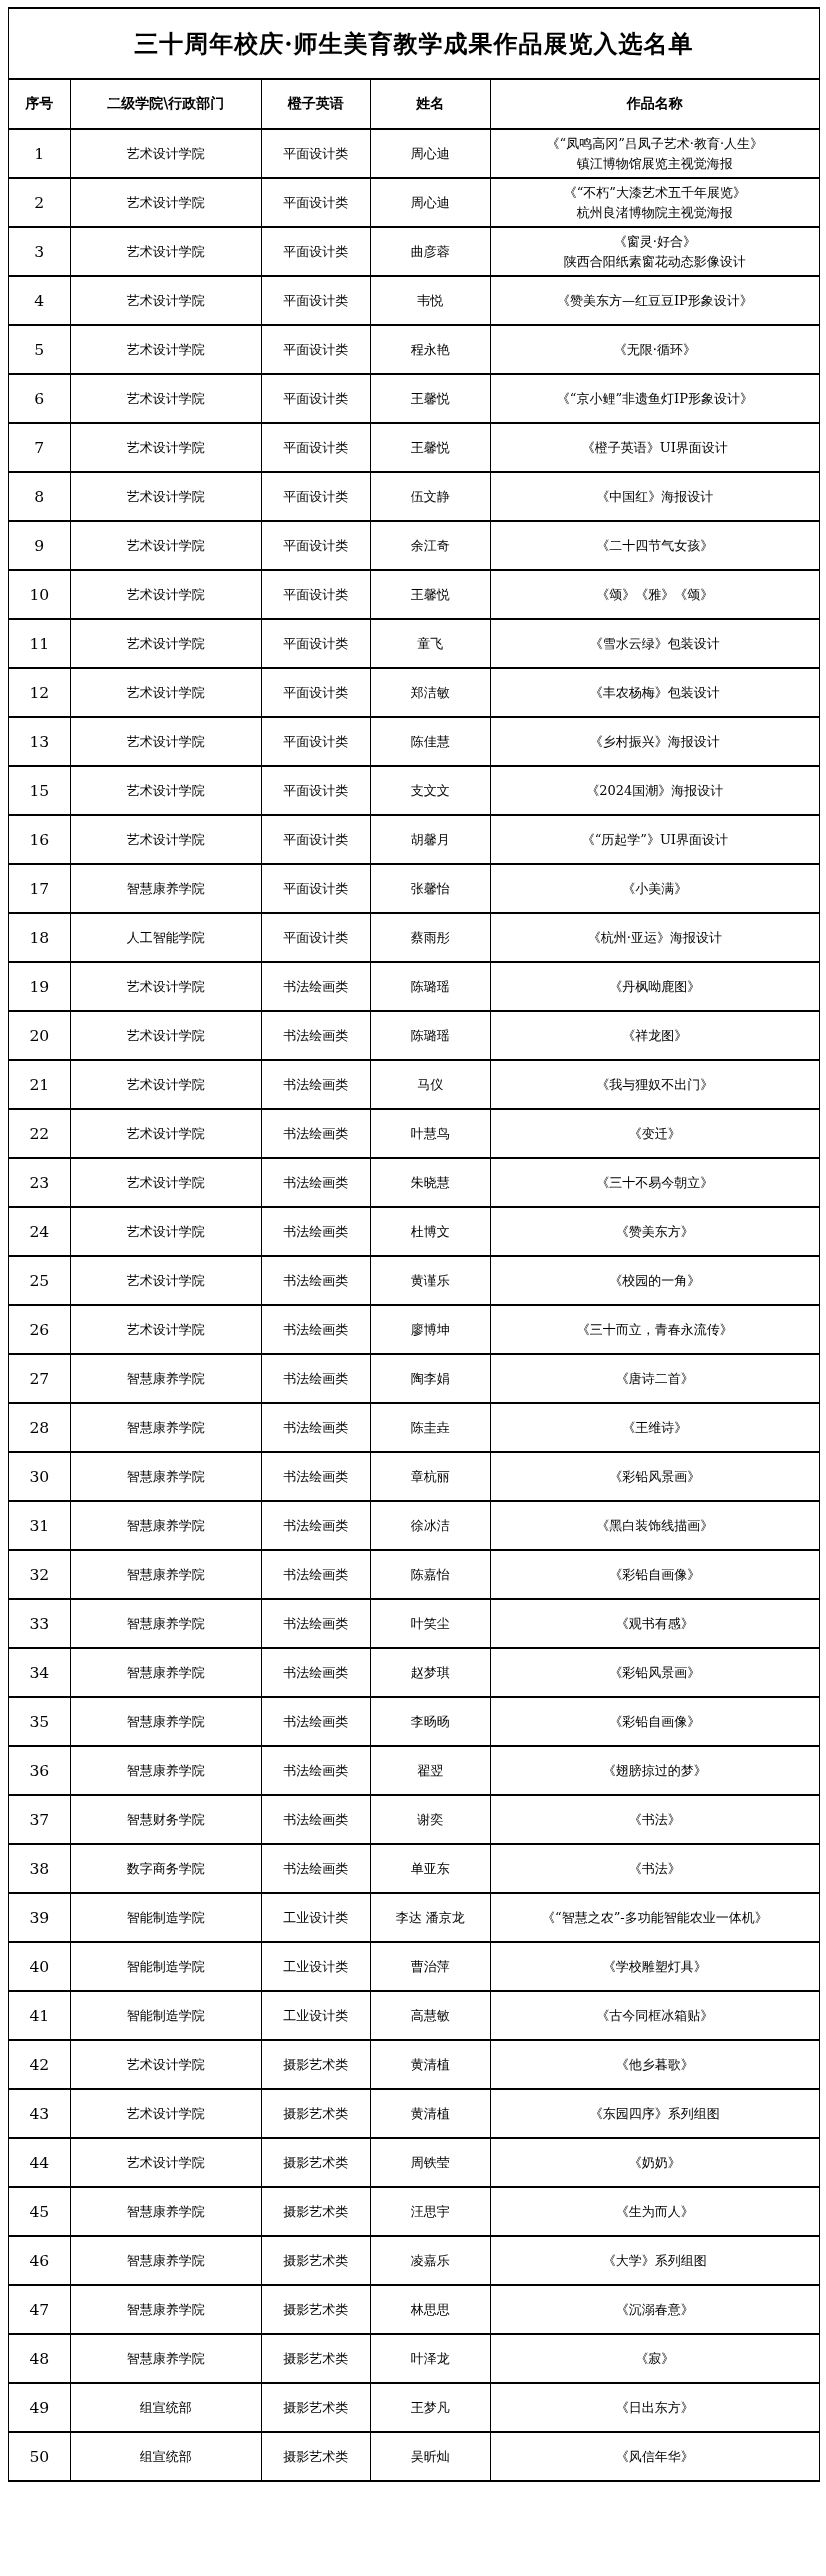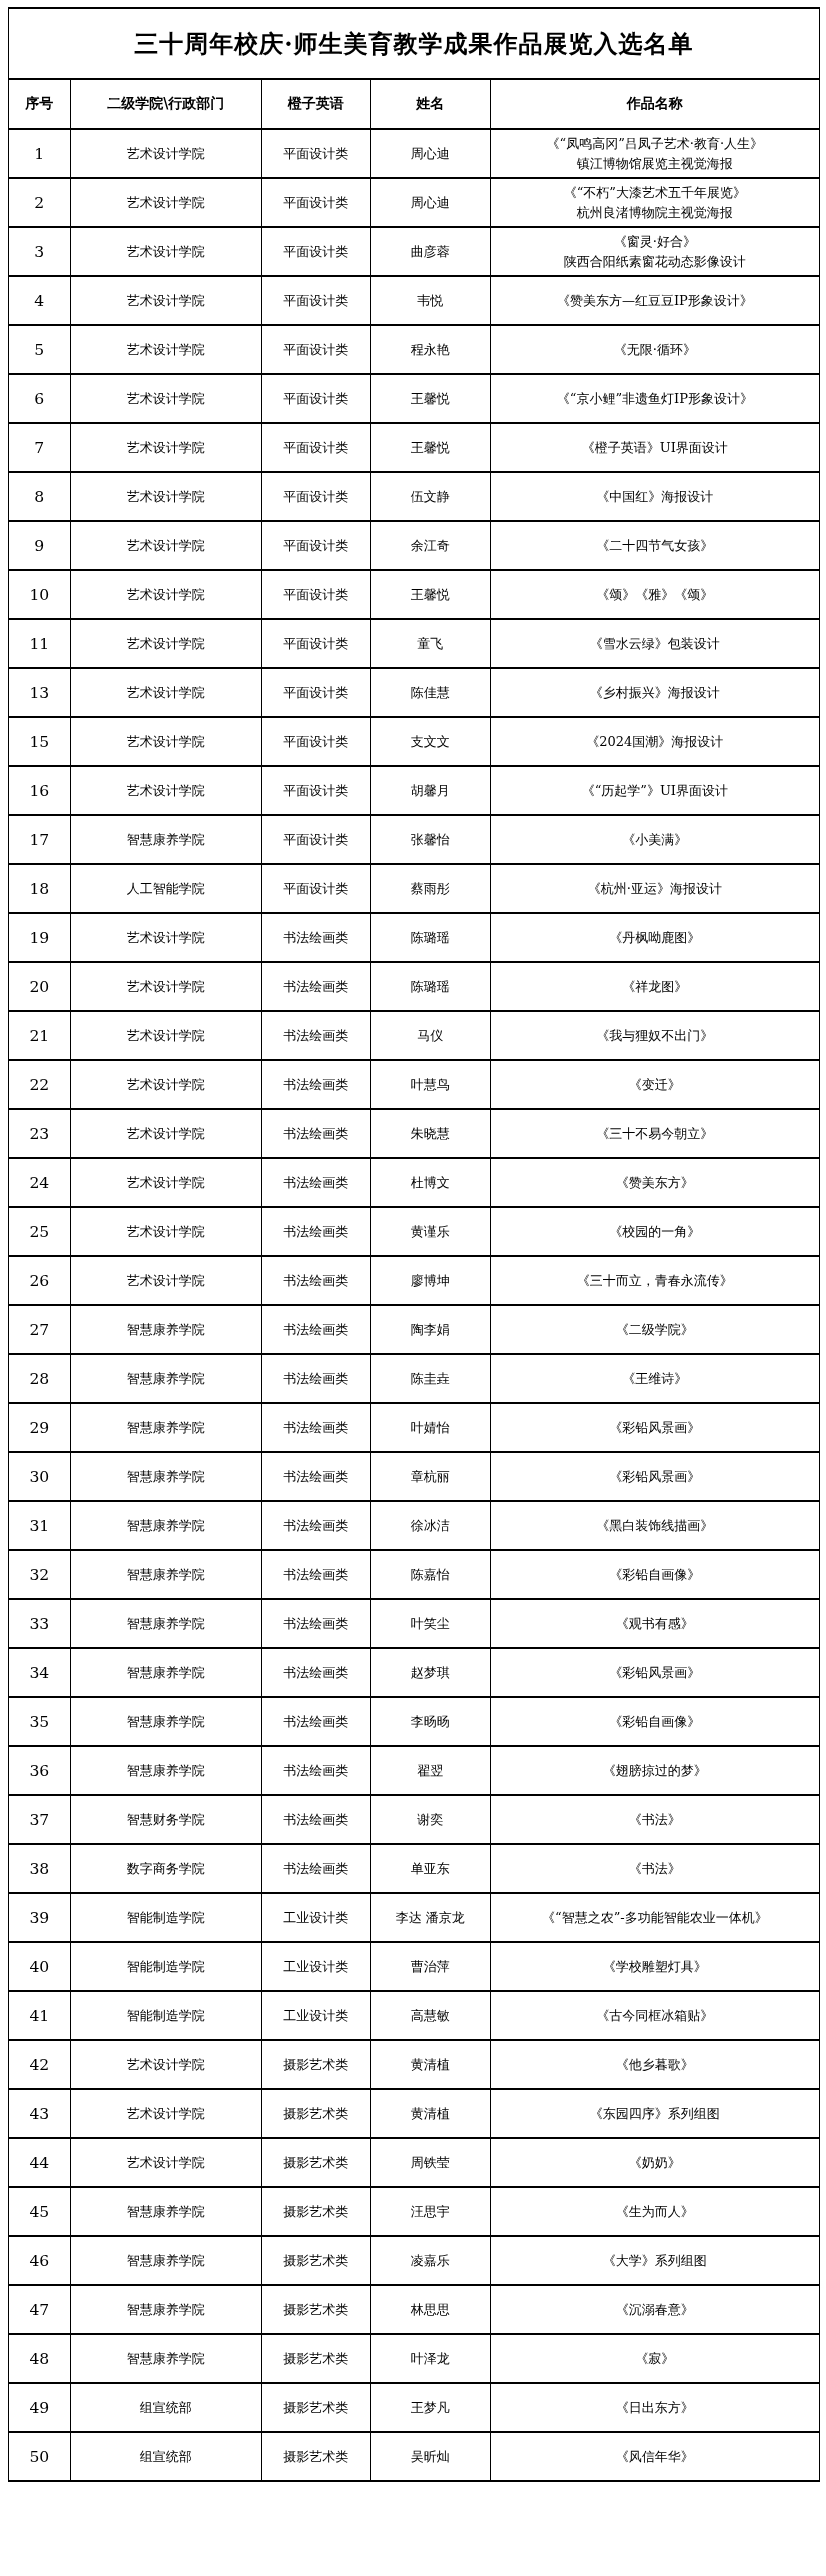--- a/index.html
+++ b/index.html
@@ -149,20 +149,27 @@
   </tr>
 
   <tr>
     <td class="c-no">11</td>
     <td class="c-college">艺术设计学院</td>
     <td class="c-category">平面设计类</td>
     <td class="c-name">童飞</td>
     <td class="c-work">《雪水云绿》包装设计</td>
   </tr>
 
+  <tr>
+    <td class="c-no">12</td>
+    <td class="c-college">艺术设计学院</td>
+    <td class="c-category">平面设计类</td>
+    <td class="c-name">郑洁敏</td>
+    <td class="c-work">《丰农杨梅》包装设计</td>
+  </tr>
 
   <tr>
     <td class="c-no">13</td>
     <td class="c-college">艺术设计学院</td>
     <td class="c-category">平面设计类</td>
     <td class="c-name">陈佳慧</td>
     <td class="c-work">《乡村振兴》海报设计</td>
   </tr>
 
 
@@ -260,38 +267,31 @@
     <td class="c-category">书法绘画类</td>
     <td class="c-name">廖博坤</td>
     <td class="c-work">《三十而立，青春永流传》</td>
   </tr>
 
   <tr>
     <td class="c-no">27</td>
     <td class="c-college">智慧康养学院</td>
     <td class="c-category">书法绘画类</td>
     <td class="c-name">陶李娟</td>
-    <td class="c-work">《二级学院》</td>
+    <td class="c-work">《唐诗二首》</td>
   </tr>
 
   <tr>
     <td class="c-no">28</td>
     <td class="c-college">智慧康养学院</td>
     <td class="c-category">书法绘画类</td>
     <td class="c-name">陈圭垚</td>
     <td class="c-work">《王维诗》</td>
   </tr>
 
-  <tr>
-    <td class="c-no">29</td>
-    <td class="c-college">智慧康养学院</td>
-    <td class="c-category">书法绘画类</td>
-    <td class="c-name">叶婧怡</td>
-    <td class="c-work">《彩铅风景画》</td>
-  </tr>
 
   <tr>
     <td class="c-no">30</td>
     <td class="c-college">智慧康养学院</td>
     <td class="c-category">书法绘画类</td>
     <td class="c-name">章杭丽</td>
     <td class="c-work">《彩铅风景画》</td>
   </tr>
 
   <tr>

